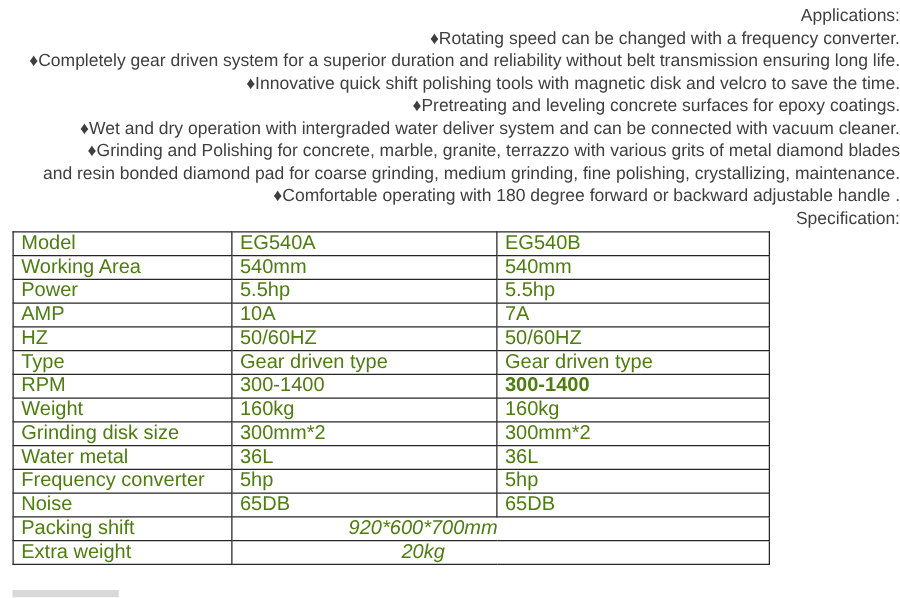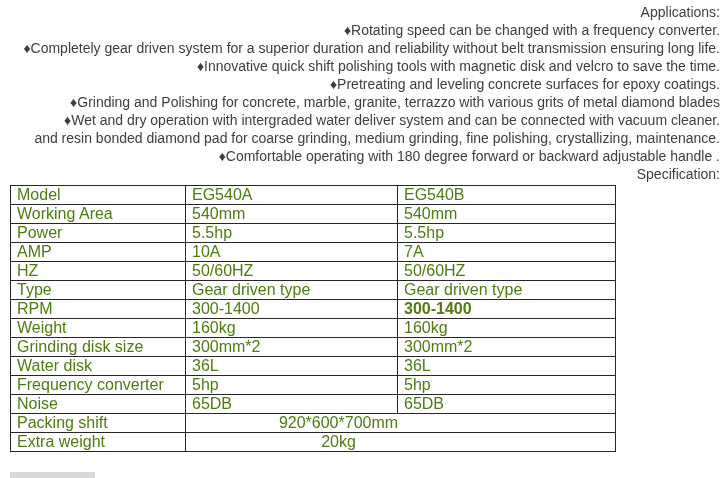--- a/index.html
+++ b/index.html
@@ -33,42 +33,43 @@
     border: 1px solid #262626;
     height: 18px;
     padding: 0 0 0 6px;
     white-space: nowrap;
     overflow: hidden;
     vertical-align: middle;
   }
   table.spec td.merged-val {
     text-align: center;
     padding: 0 130px 0 6px;
+    font-style: italic;
   }
   table.spec td.bold { font-weight: bold; }
   .gray-bar {
     position: absolute;
     left: 10px;
     top: 472px;
     width: 85px;
     height: 6px;
     background: #d9d9d9;
   }
 </style>
 </head>
 <body>
 
 <div class="textblock">
   <div class="line">Applications:</div>
   <div class="line">♦Rotating speed can be changed with a frequency converter.</div>
   <div class="line">♦Completely gear driven system for a superior duration and reliability without belt transmission ensuring long life.</div>
   <div class="line">♦Innovative quick shift polishing tools with magnetic disk and velcro to save the time.</div>
   <div class="line">♦Pretreating and leveling concrete surfaces for epoxy coatings.</div>
+  <div class="line">♦Wet and dry operation with intergraded water deliver system and can be connected with vacuum cleaner.</div>
   <div class="line">♦Grinding and Polishing for concrete, marble, granite, terrazzo with various grits of metal diamond blades</div>
-  <div class="line">♦Wet and dry operation with intergraded water deliver system and can be connected with vacuum cleaner.</div>
   <div class="line">and resin bonded diamond pad for coarse grinding, medium grinding, fine polishing, crystallizing, maintenance.</div>
   <div class="line">♦Comfortable operating with 180 degree forward or backward adjustable handle .</div>
   <div class="line">Specification:</div>
 </div>
 
 <table class="spec">
   <colgroup>
     <col style="width:175px">
     <col style="width:212px">
     <col style="width:218px">
@@ -113,21 +114,21 @@
       <td>Weight</td>
       <td>160kg</td>
       <td>160kg</td>
     </tr>
     <tr>
       <td>Grinding disk size</td>
       <td>300mm*2</td>
       <td>300mm*2</td>
     </tr>
     <tr>
-      <td>Water disk</td>
+      <td>Water metal</td>
       <td>36L</td>
       <td>36L</td>
     </tr>
     <tr>
       <td>Frequency converter</td>
       <td>5hp</td>
       <td>5hp</td>
     </tr>
     <tr>
       <td>Noise</td>

